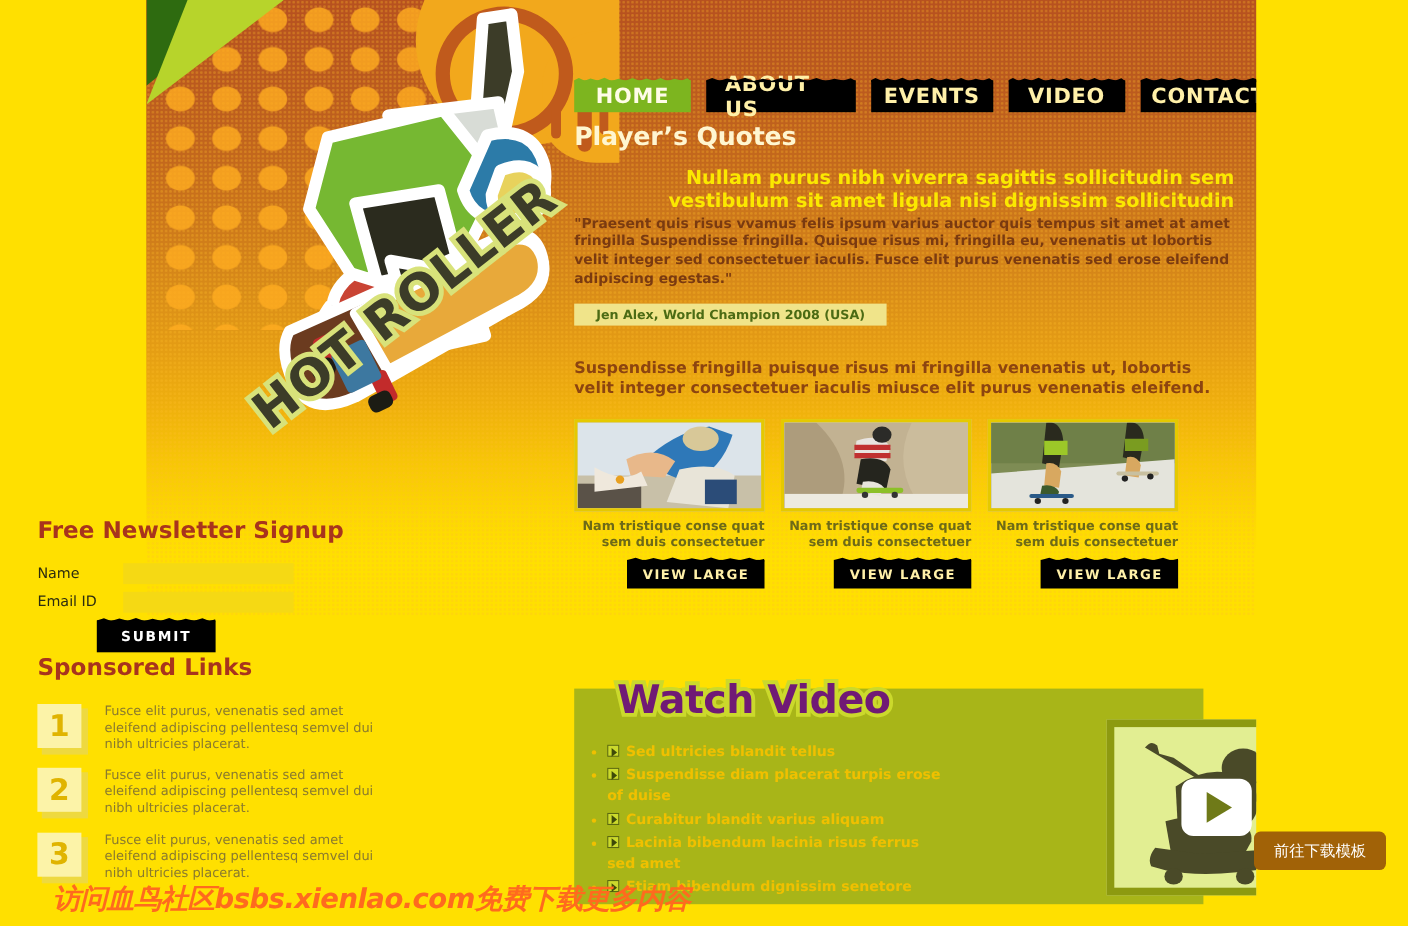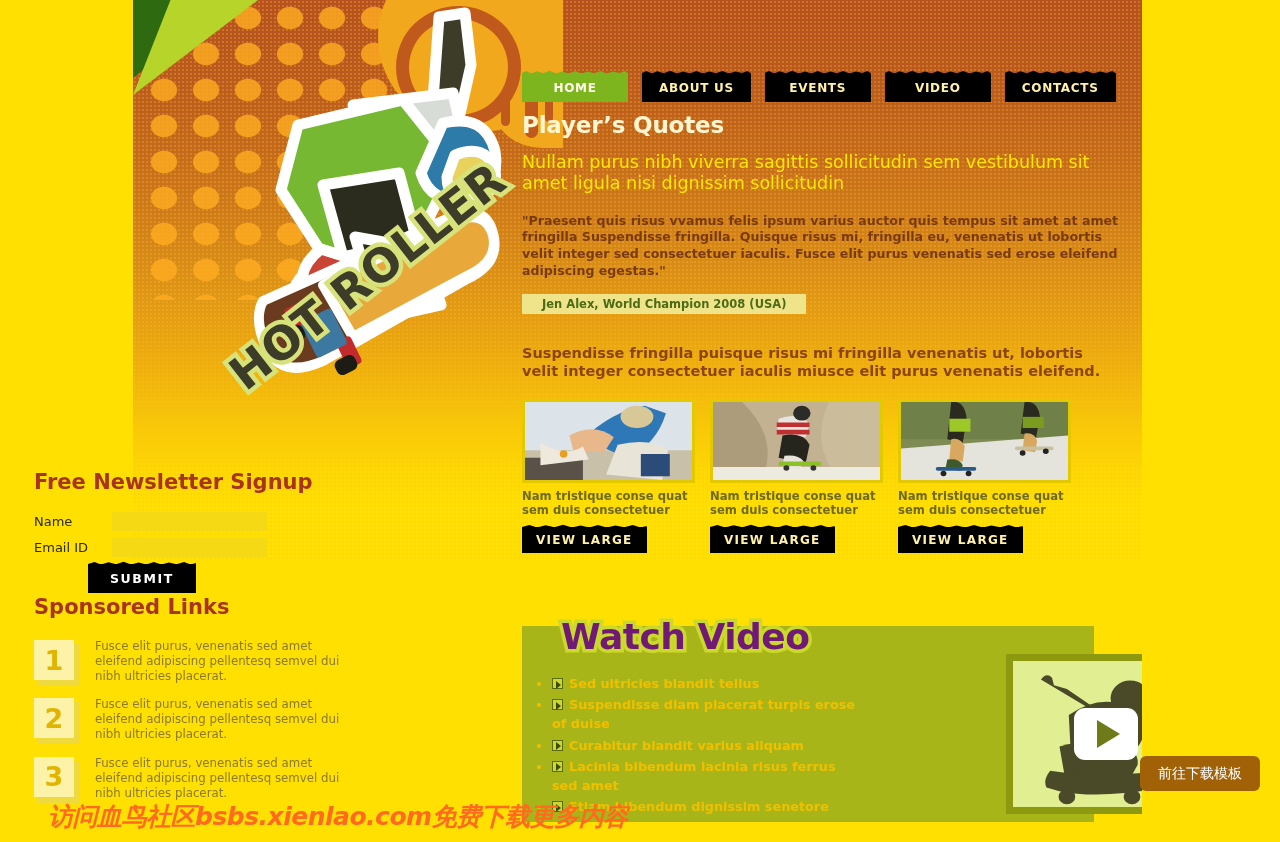--- a/index.html
+++ b/index.html
@@ -82,21 +82,21 @@
     paint-order: stroke fill;
     white-space: nowrap;
   }
 
   
   #nav { position: absolute; left: 389px; top: 73px; display: flex; gap: 14px; z-index: 30; }
   .nav-item {
     position: relative; height: 29px; min-width: 106px; padding: 0 17px;
     display: flex; align-items: center; justify-content: center;
     background: #000; color: #FFF0A8;
-    font-weight: bold; font-size: 12px; letter-spacing: .7px;
+    font-weight: bold; font-size: 19px; letter-spacing: .7px;
     cursor: pointer; text-transform: uppercase;
   }
   .nav-item::before {
     content: ""; position: absolute; left: 0; right: 0; top: -3px; height: 5px;
     background: #000;
     clip-path: polygon(0 60%,4% 20%,9% 70%,14% 25%,20% 65%,26% 15%,32% 72%,38% 30%,
       44% 68%,50% 18%,56% 70%,62% 28%,68% 66%,74% 20%,80% 72%,86% 32%,92% 62%,97% 22%,100% 66%,100% 100%,0 100%);
   }
   .nav-item.active { background: #7DB51F; color: #FFFCE8; }
   .nav-item.active::before { background: #7DB51F; }
@@ -106,39 +106,39 @@
 
   h2.sec-head {
     font-size: 23px; font-weight: bold; letter-spacing: -.2px;
     margin-bottom: 14px;
   }
   h2.quotes-head { color: #FFF6D0; }
   h2.gallery-head { color: #A8341D; }
 
   .lead {
     font-size: 17.5px; line-height: 1.22; color: #FBE800;
-    font-weight: normal; margin-bottom: 18px;
+    font-weight: bold; margin-bottom: 0; text-align: right;
   }
   .body-txt {
     font-size: 12.6px; line-height: 1.33; font-weight: bold; color: #7A3A10;
   }
   .attrib {
     display: inline-block; margin-top: 14px; padding: 3px 20px;
     background: #F0E48A; color: #4C6B14;
     font-size: 11.5px; font-weight: bold; text-align: right;
   }
 
   .gallery-lead {
     font-size: 14.5px; line-height: 1.28; font-weight: bold; color: #8C4410;
     margin-bottom: 18px;
   }
 
   
   .gal-row { display: flex; gap: 15px; }
-  .gal-item { width: 173px; text-align: left; }
+  .gal-item { width: 173px; text-align: right; }
   .thumb {
     width: 173px; height: 84px; border: 3px solid #E5C900; overflow: hidden;
     position: relative; cursor: pointer; background: #CFCBB2;
   }
   .gal-cap {
     margin-top: 6px; font-size: 11.6px; line-height: 1.22;
     font-weight: bold; color: #6E6A18;
   }
   .view-btn {
     position: relative; display: inline-block; margin-top: 10px;

